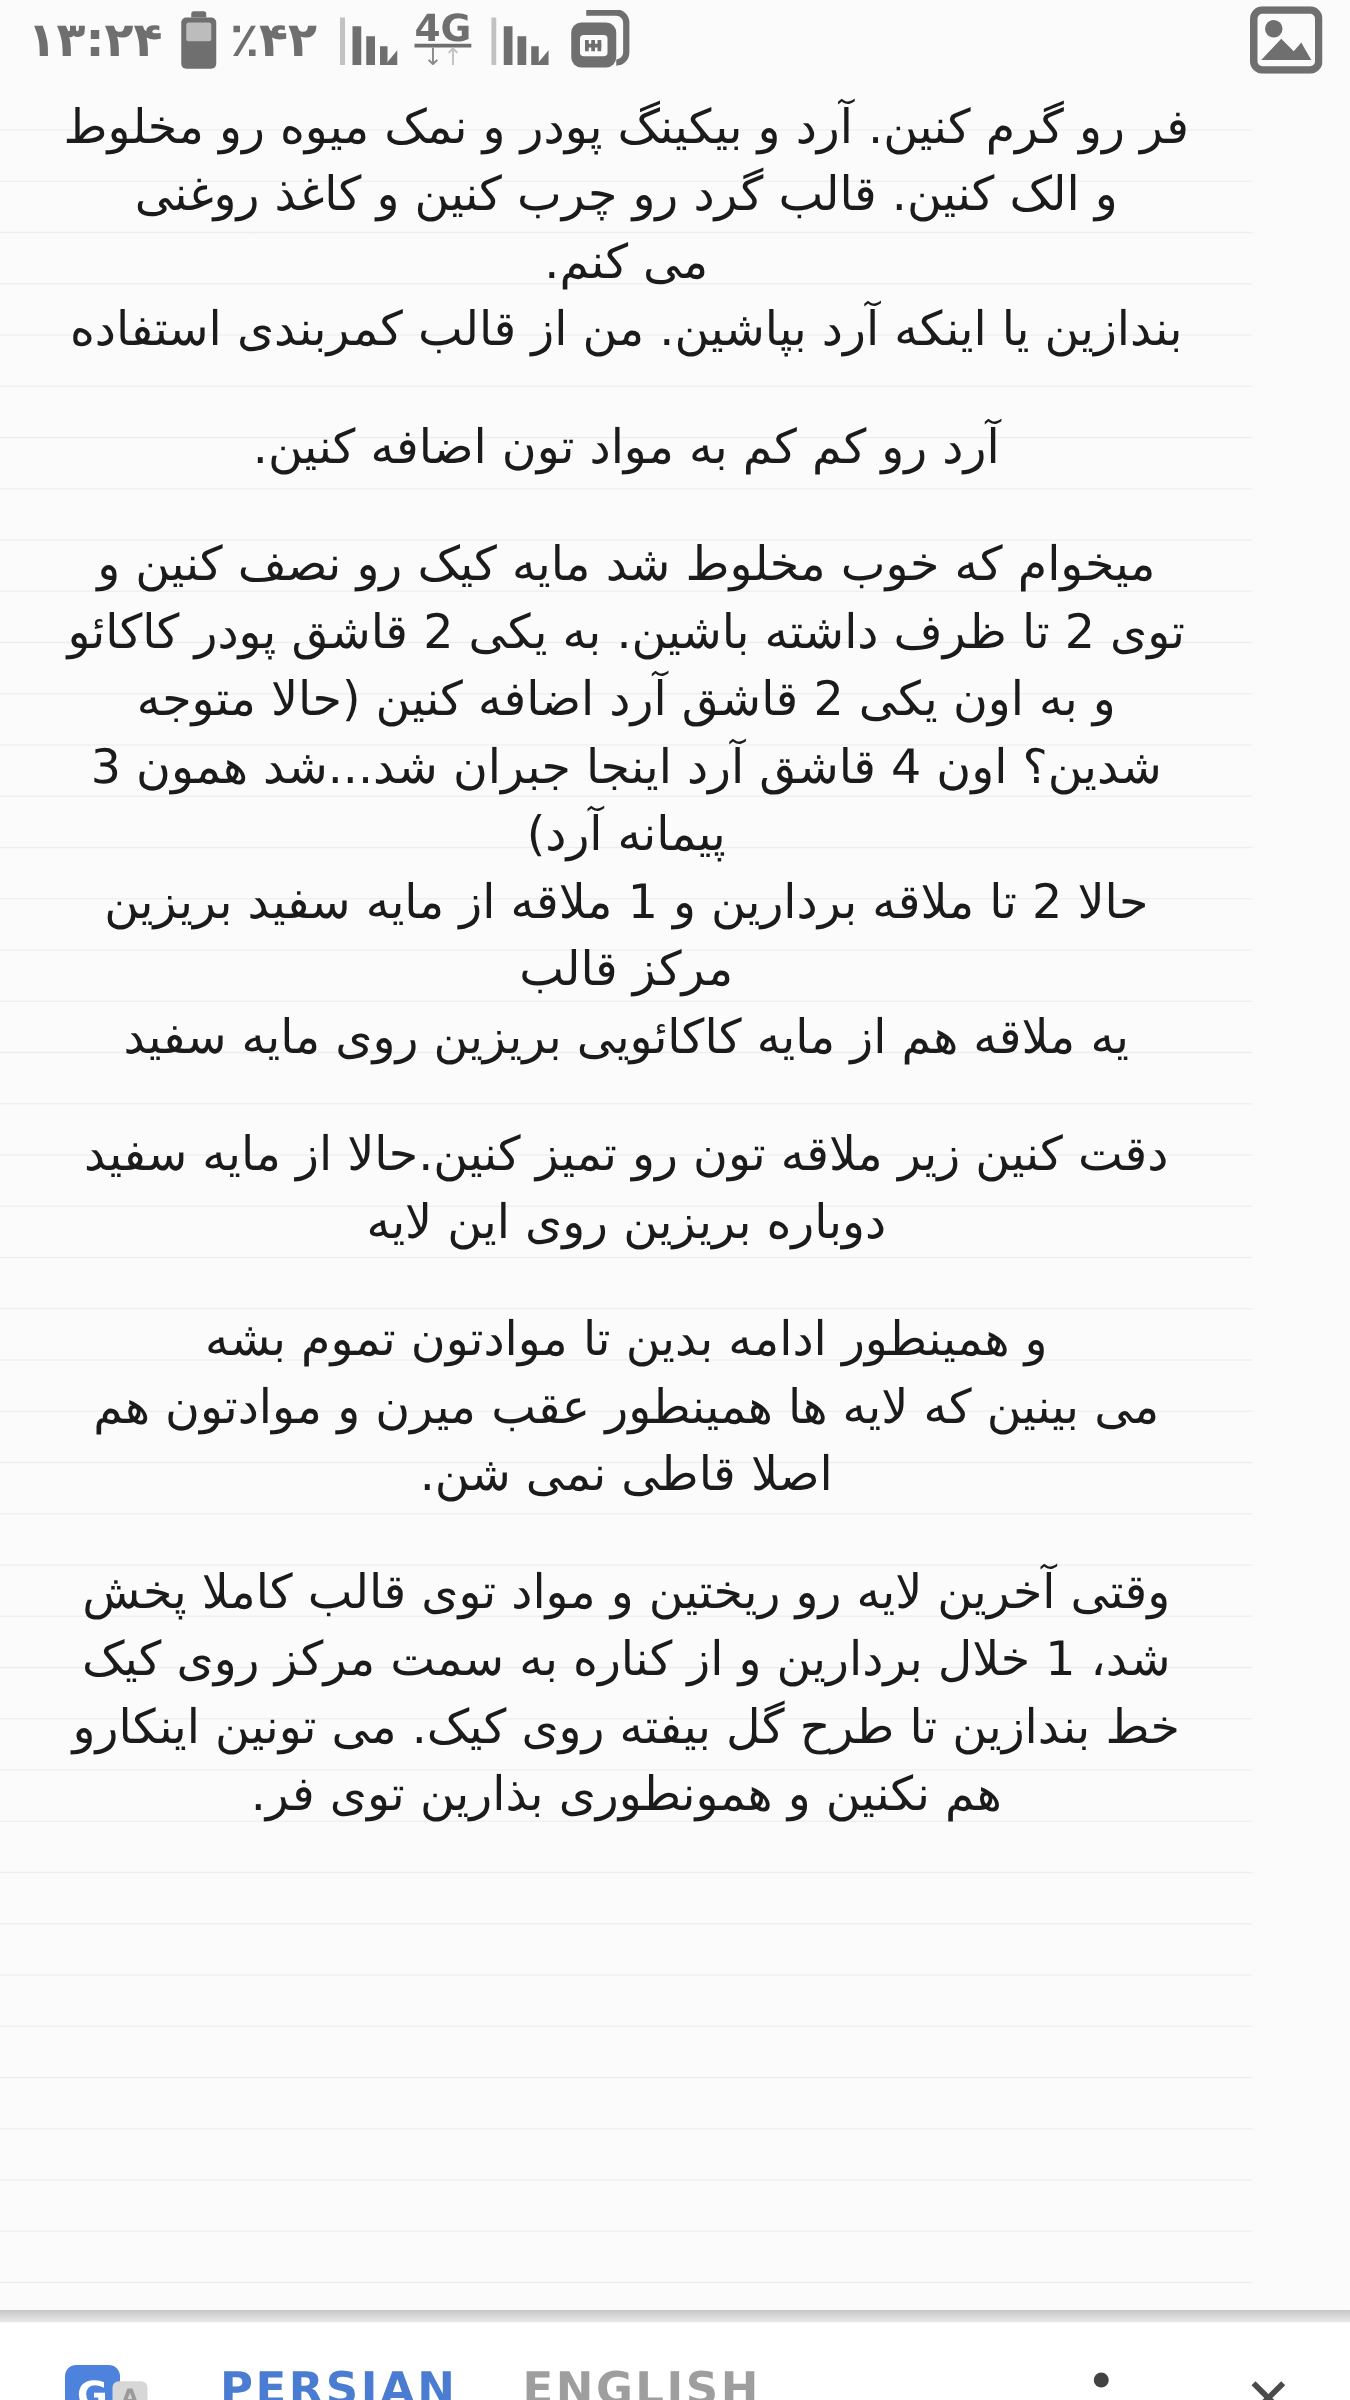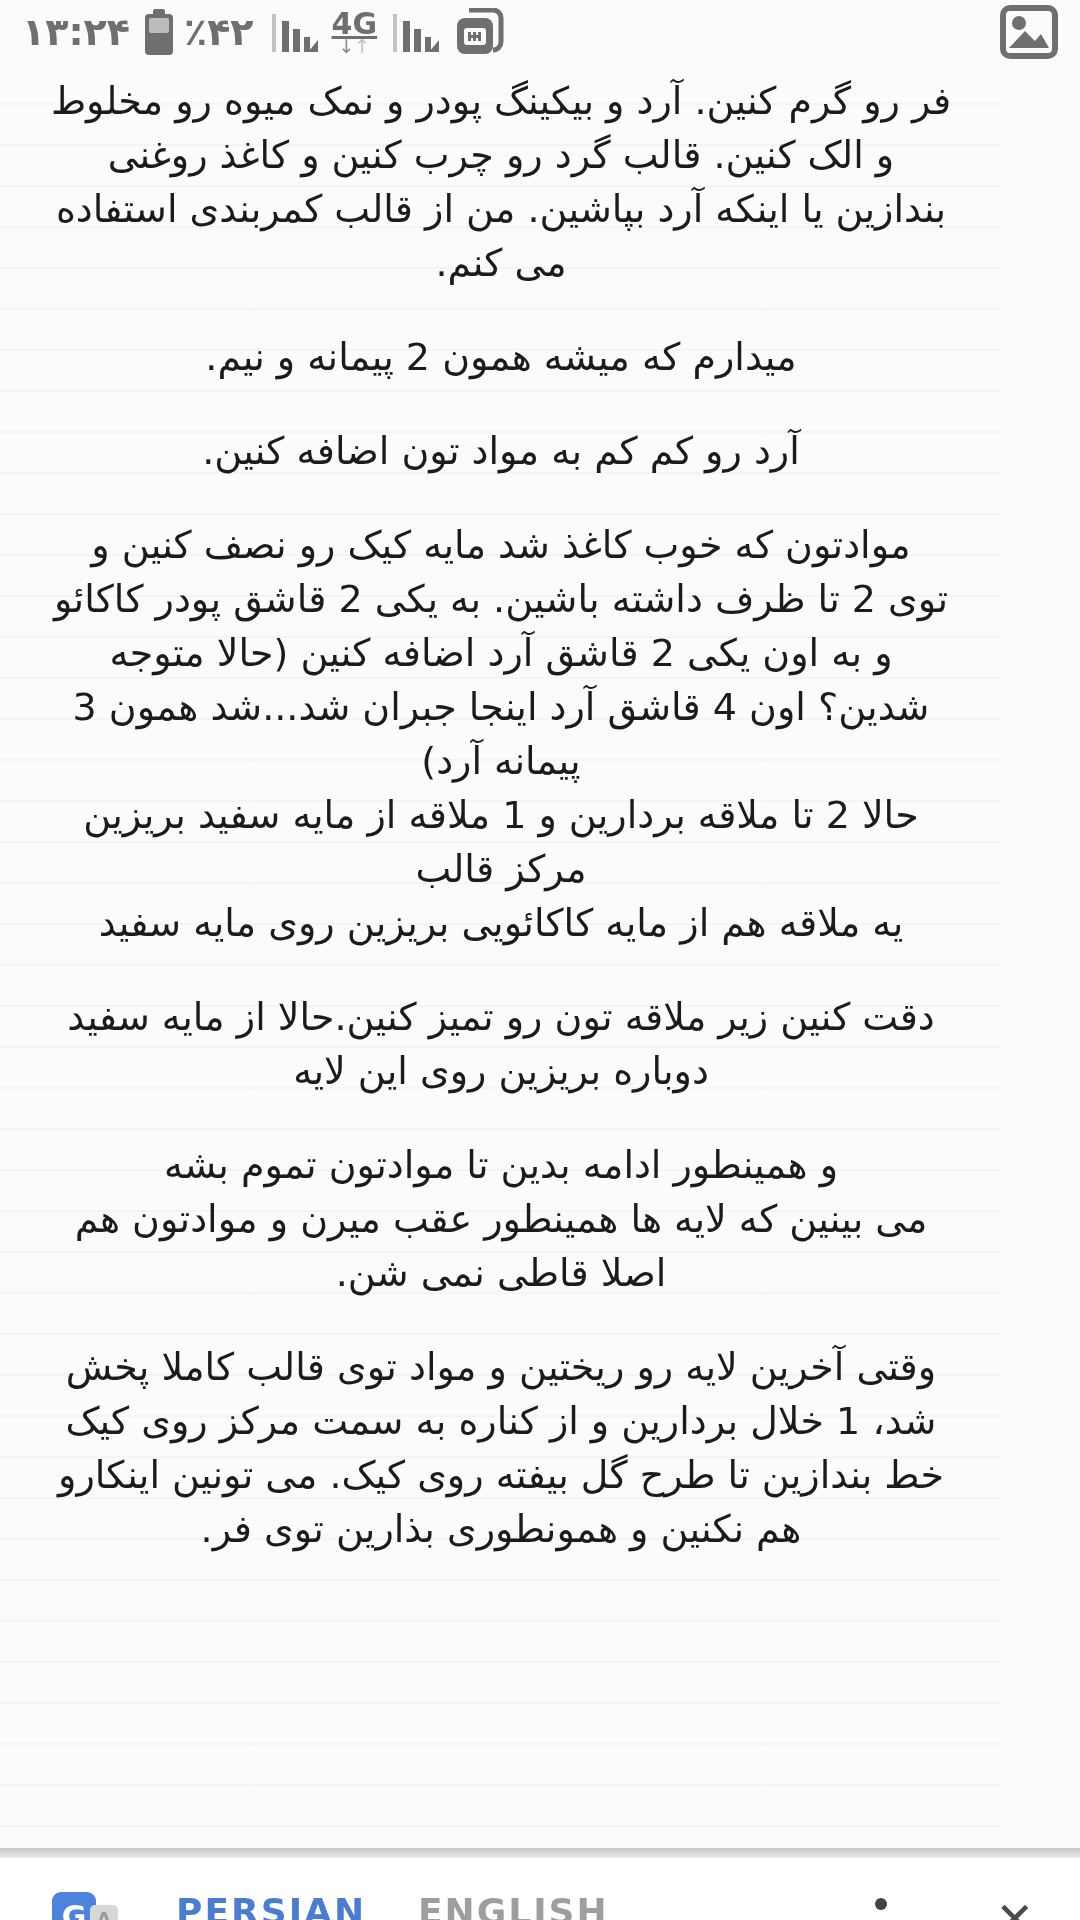--- a/index.html
+++ b/index.html
@@ -123,31 +123,30 @@
       <circle cx="19" cy="18" r="7" fill="#6f6f6f"></circle>
       <polygon points="9,43 25,26 35,36 41,29 49,43" fill="#6f6f6f"></polygon>
     </svg>
   </span>
 </div>
 
 <div class="content" id="text-content" dir="rtl">
     <div class="paragraph">
       <div class="text-line">فر رو گرم کنین. آرد و بیکینگ پودر و نمک میوه رو مخلوط</div>
       <div class="text-line">و الک کنین. قالب گرد رو چرب کنین و کاغذ روغنی</div>
+      <div class="text-line">می کنم.</div>
       <div class="text-line">بندازین یا اینکه آرد بپاشین. من از قالب کمربندی استفاده</div>
-      <div class="text-line">می کنم.</div>
     </div>
     <div class="paragraph">
-      <div class="text-line">میدارم که میشه همون 2 پیمانه و نیم.</div>
     </div>
     <div class="paragraph">
       <div class="text-line">آرد رو کم کم به مواد تون اضافه کنین.</div>
     </div>
     <div class="paragraph">
-      <div class="text-line">موادتون که خوب کاغذ شد مایه کیک رو نصف کنین و</div>
+      <div class="text-line">میخوام که خوب مخلوط شد مایه کیک رو نصف کنین و</div>
       <div class="text-line">توی 2 تا ظرف داشته باشین. به یکی 2 قاشق پودر کاکائو</div>
       <div class="text-line">و به اون یکی 2 قاشق آرد اضافه کنین (حالا متوجه</div>
       <div class="text-line">شدین؟ اون 4 قاشق آرد اینجا جبران شد...شد همون 3</div>
       <div class="text-line">پیمانه آرد)</div>
       <div class="text-line">حالا 2 تا ملاقه بردارین و 1 ملاقه از مایه سفید بریزین</div>
       <div class="text-line">مرکز قالب</div>
       <div class="text-line">یه ملاقه هم از مایه کاکائویی بریزین روی مایه سفید</div>
     </div>
     <div class="paragraph">
       <div class="text-line">دقت کنین زیر ملاقه تون رو تمیز کنین.حالا از مایه سفید</div>

